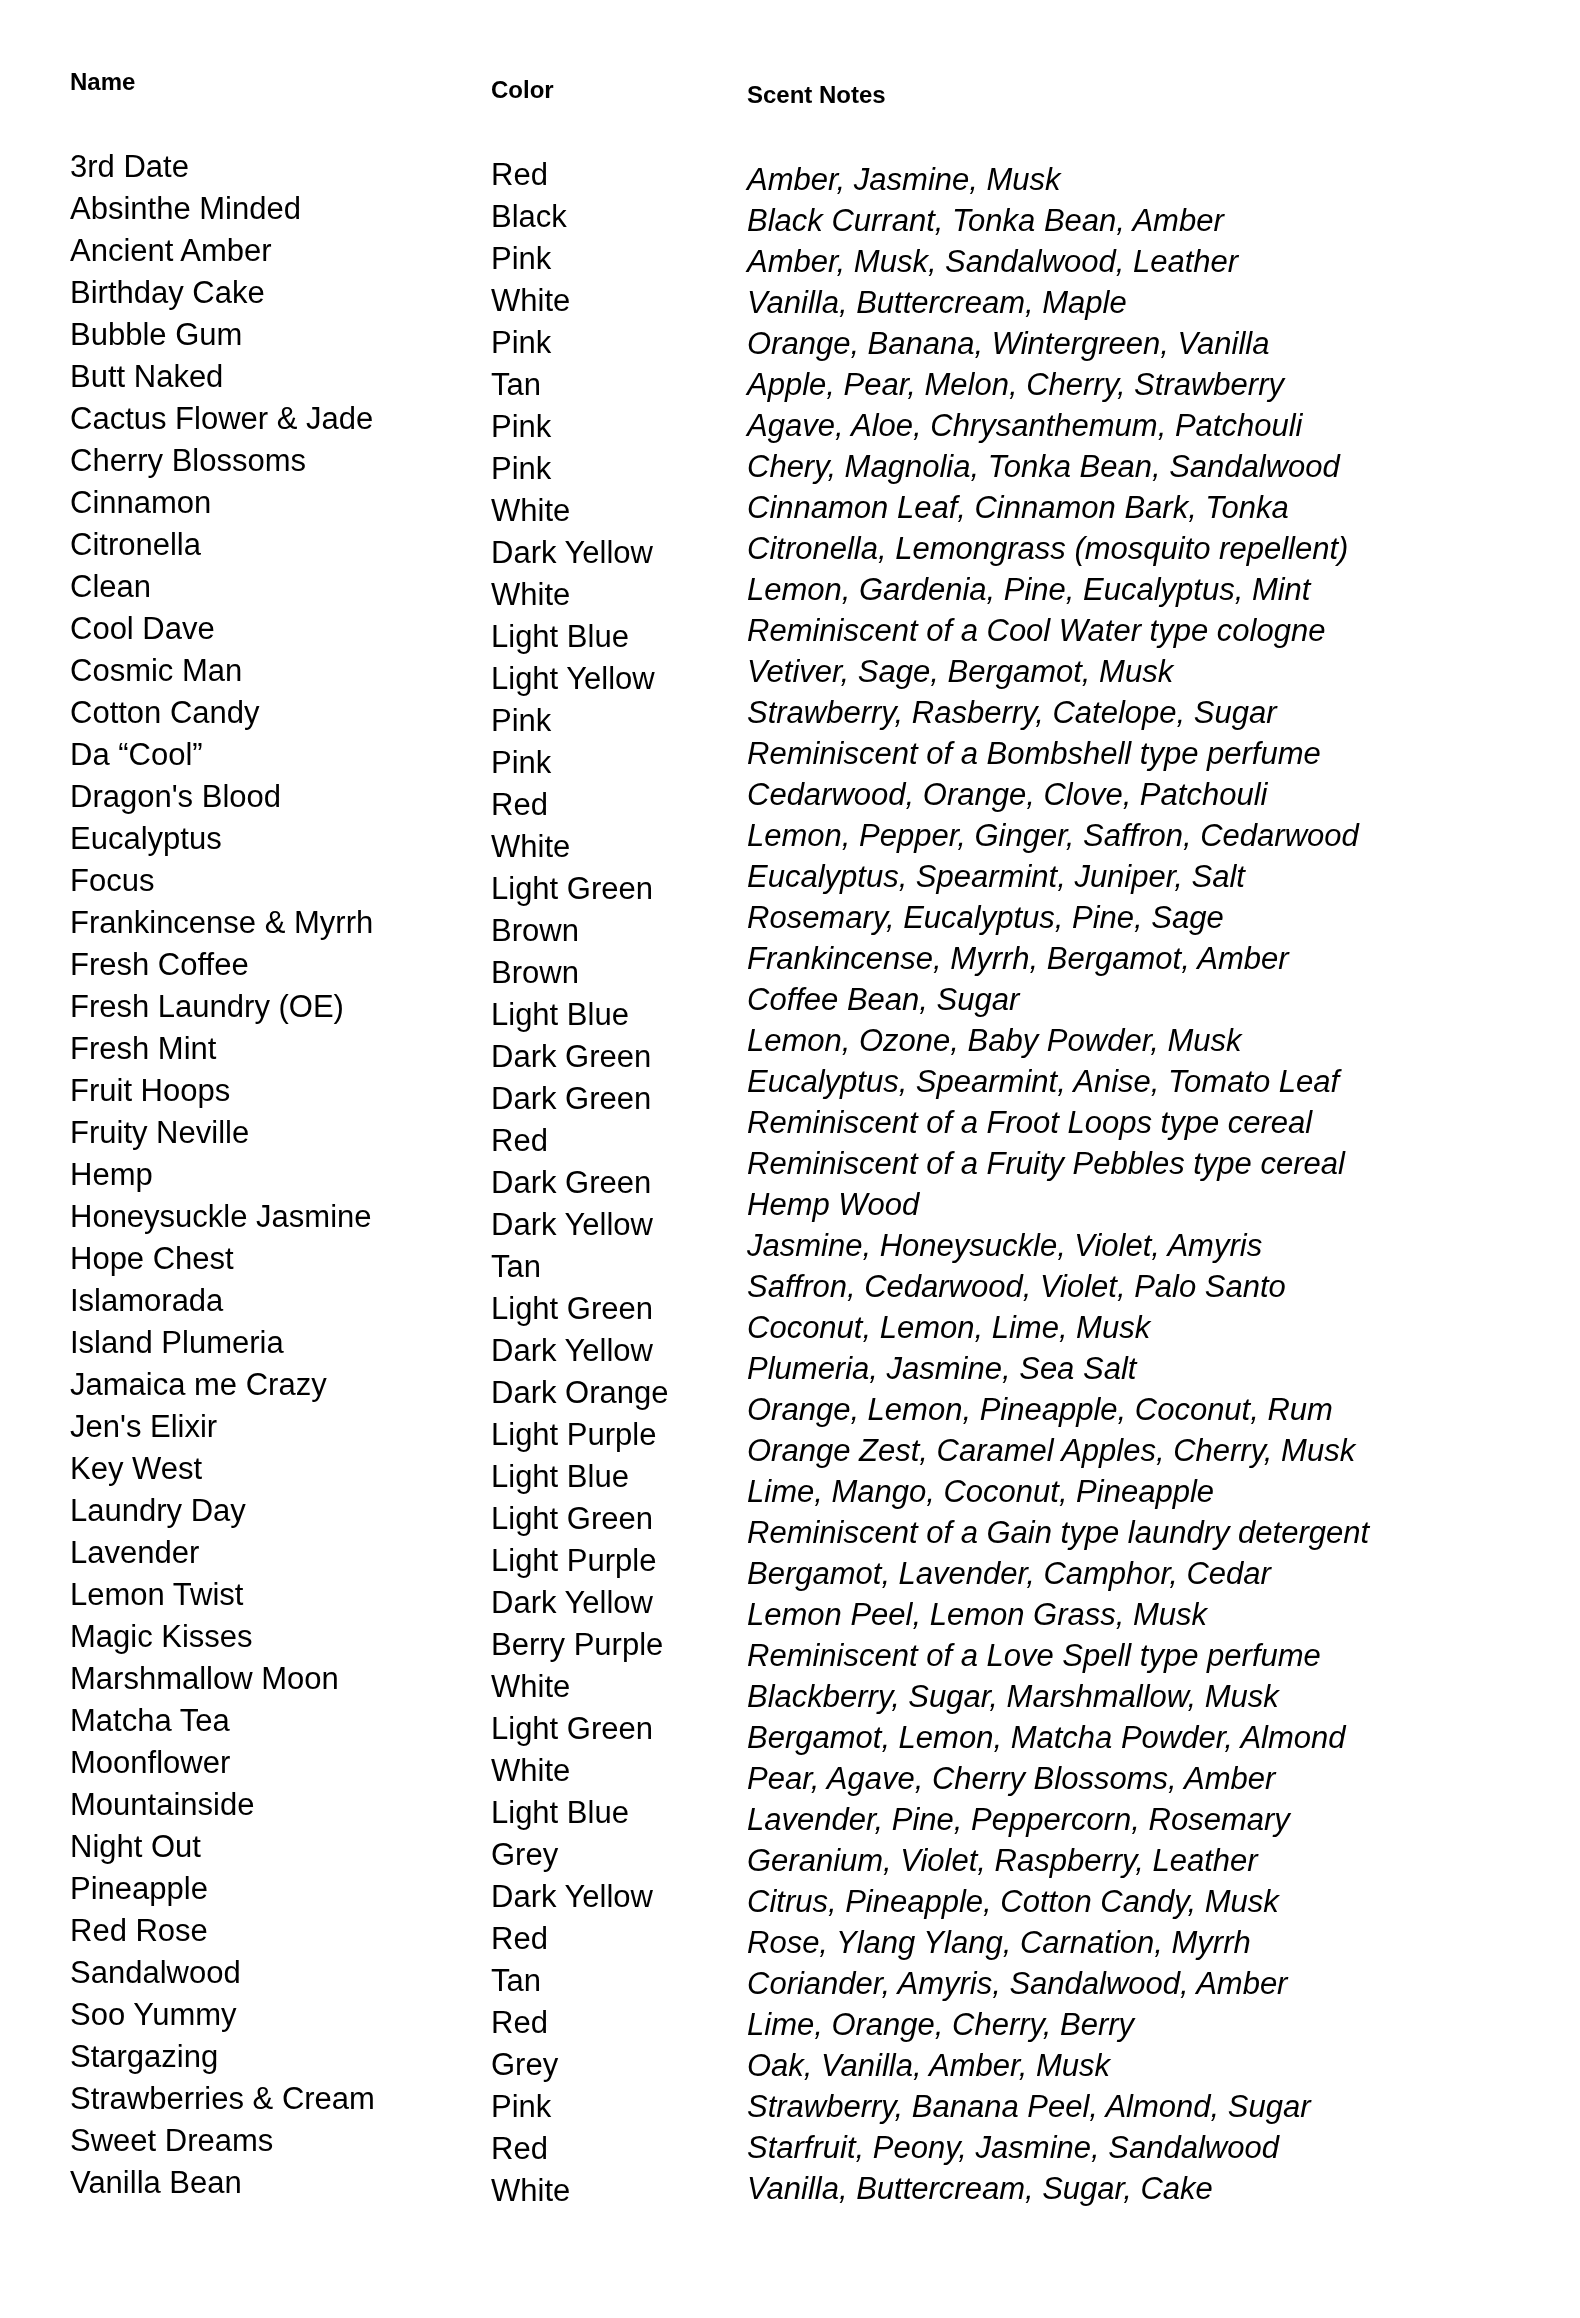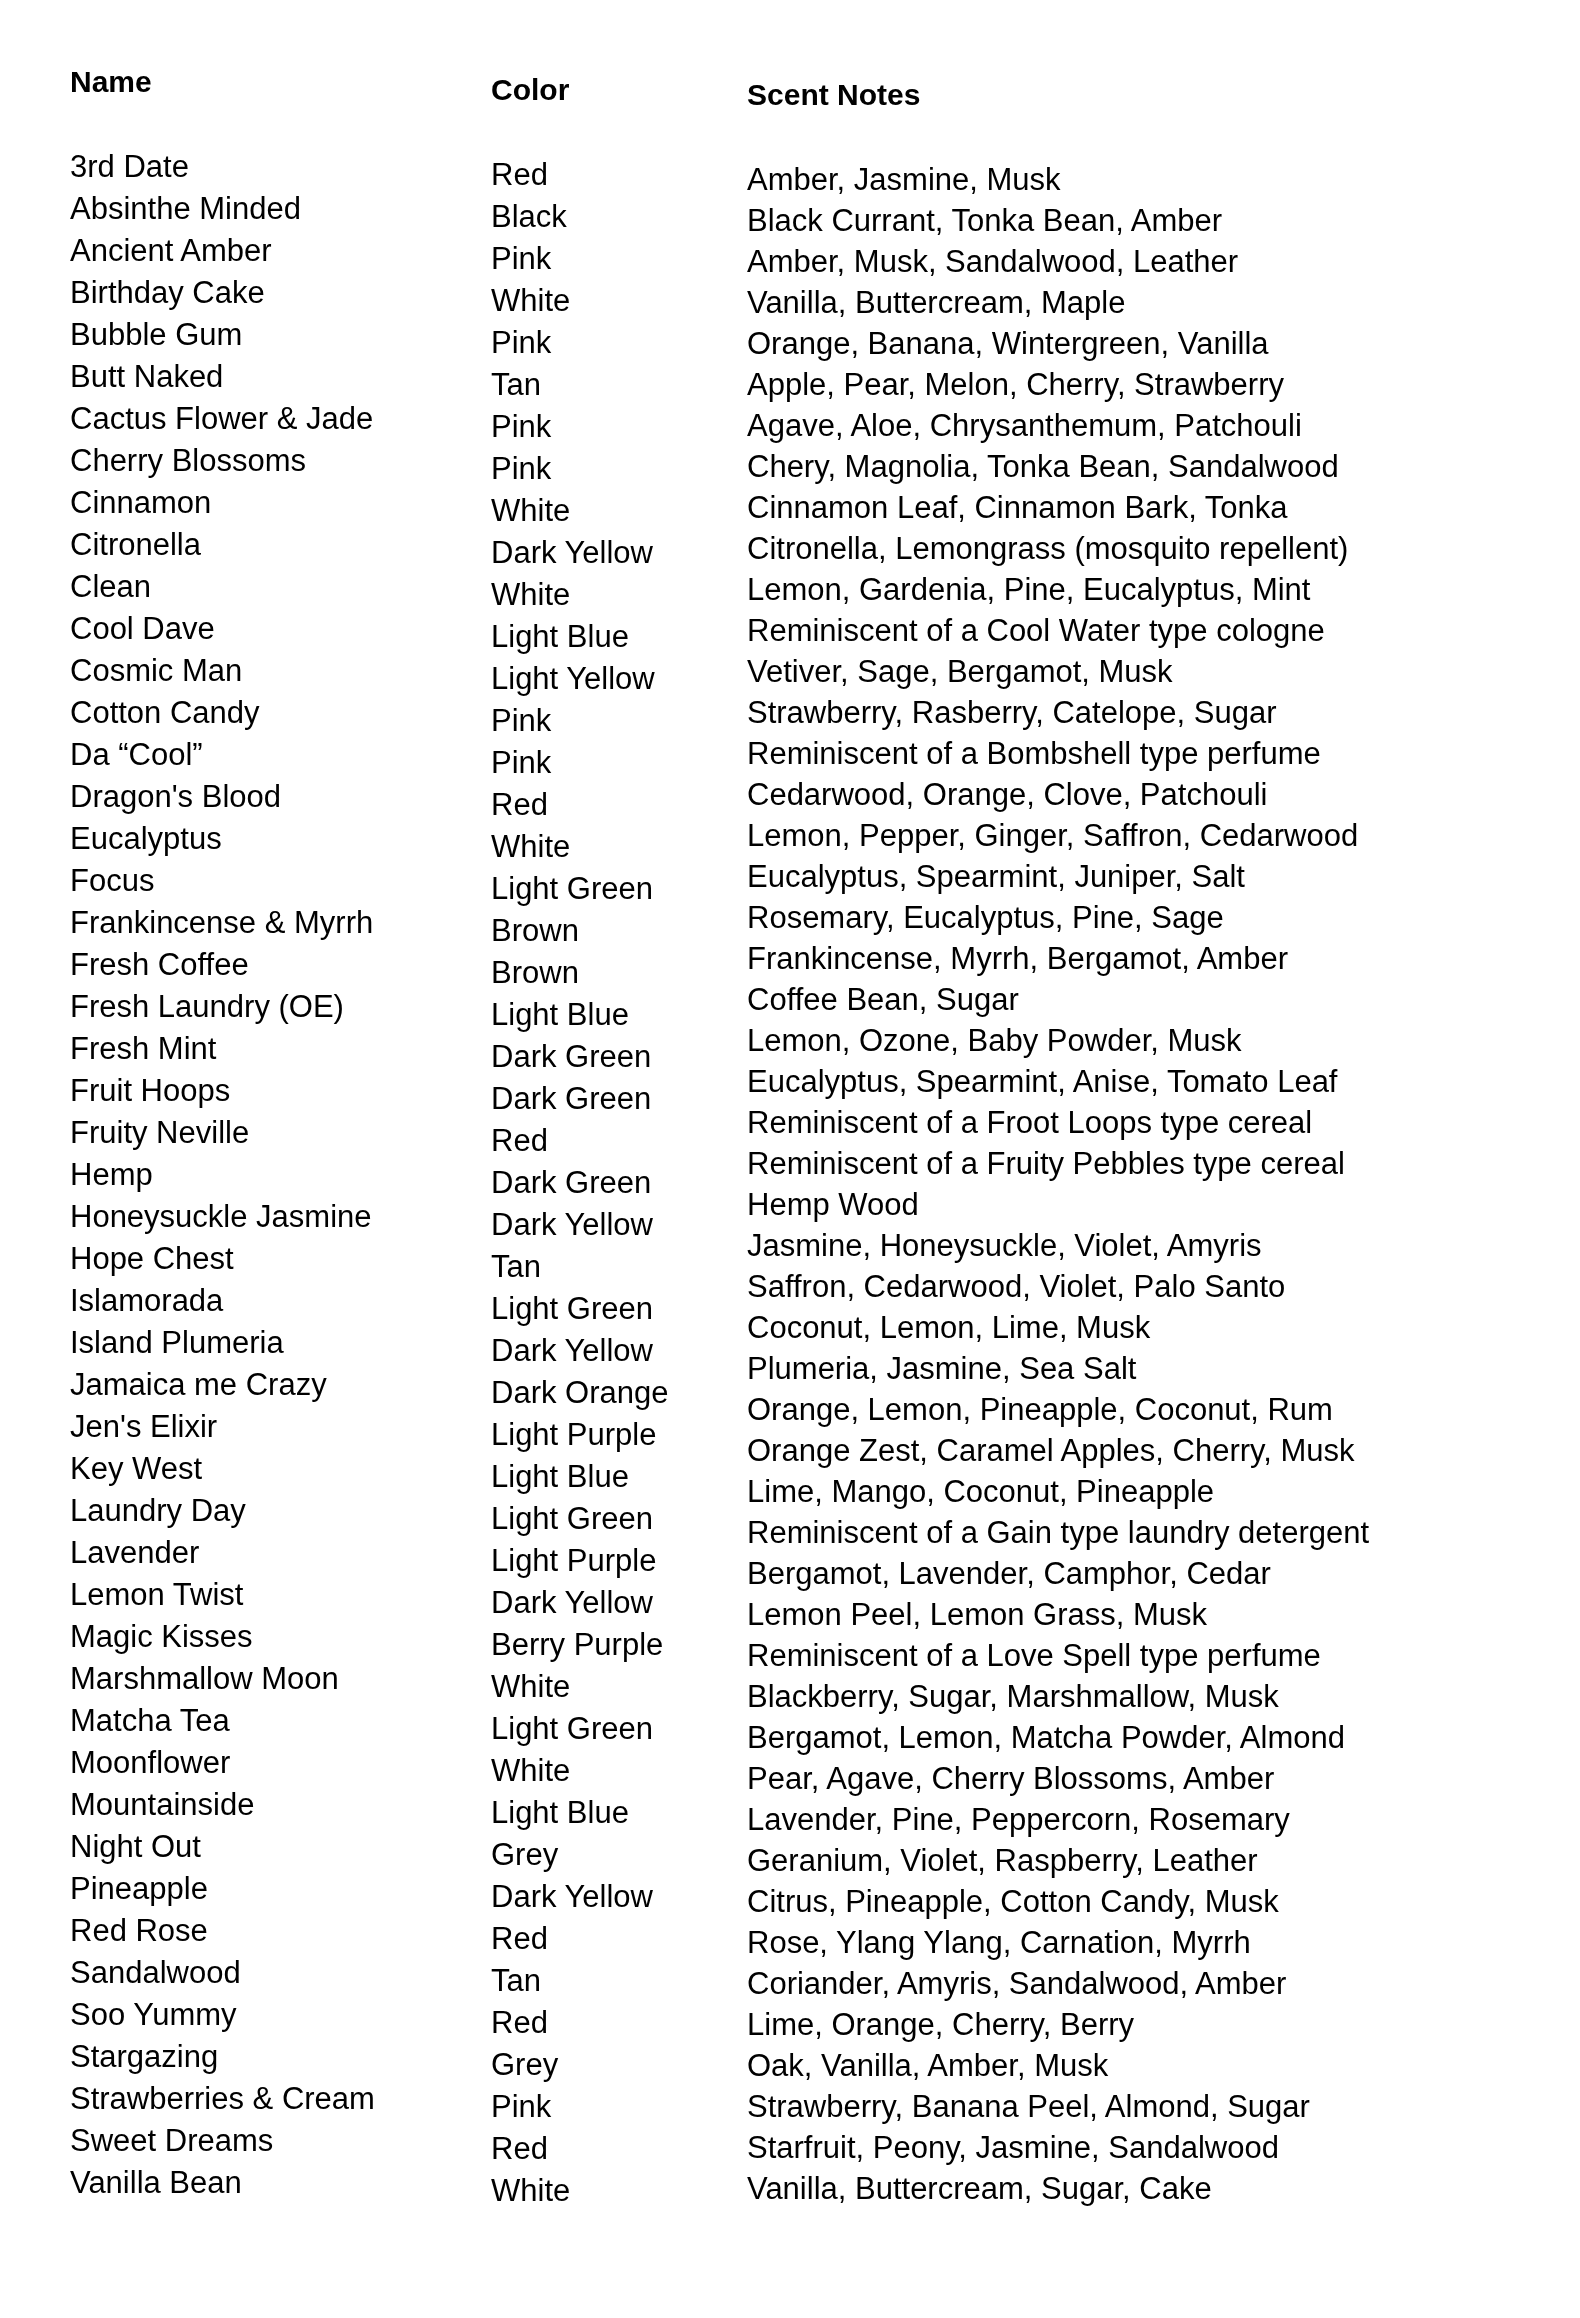--- a/index.html
+++ b/index.html
@@ -12,21 +12,21 @@
     width: 1581px;
     height: 2319px;
     background: #ffffff;
     color: #000000;
     font-family: "Liberation Sans", sans-serif;
     overflow: hidden;
   }
   .hdr {
     position: absolute;
     font-weight: bold;
-    font-size: 30px;
+    font-size: 24px;
     line-height: 37px;
     white-space: nowrap;
   }
   .hdr-name  { left: 70px;  top: 63px; }
   .hdr-color { left: 491px; top: 71px; }
   .hdr-scent { left: 747px; top: 76px; }
   .col {
     position: absolute;
   }
   .col .line {
@@ -37,20 +37,21 @@
   .col-color { left: 491px; top: 154px; }
   .col-scent { left: 747px; top: 159px; }
   .col-name .line,
   .col-color .line {
     height: 42px;
     line-height: 42px;
   }
   .col-scent .line {
     height: 41px;
     line-height: 41px;
+    font-style: italic;
   }
 </style>
 </head>
 <body>
 
 <div class="page">
   <div class="hdr hdr-name">Name</div>
   <div class="hdr hdr-color">Color</div>
   <div class="hdr hdr-scent">Scent Notes</div>
 

